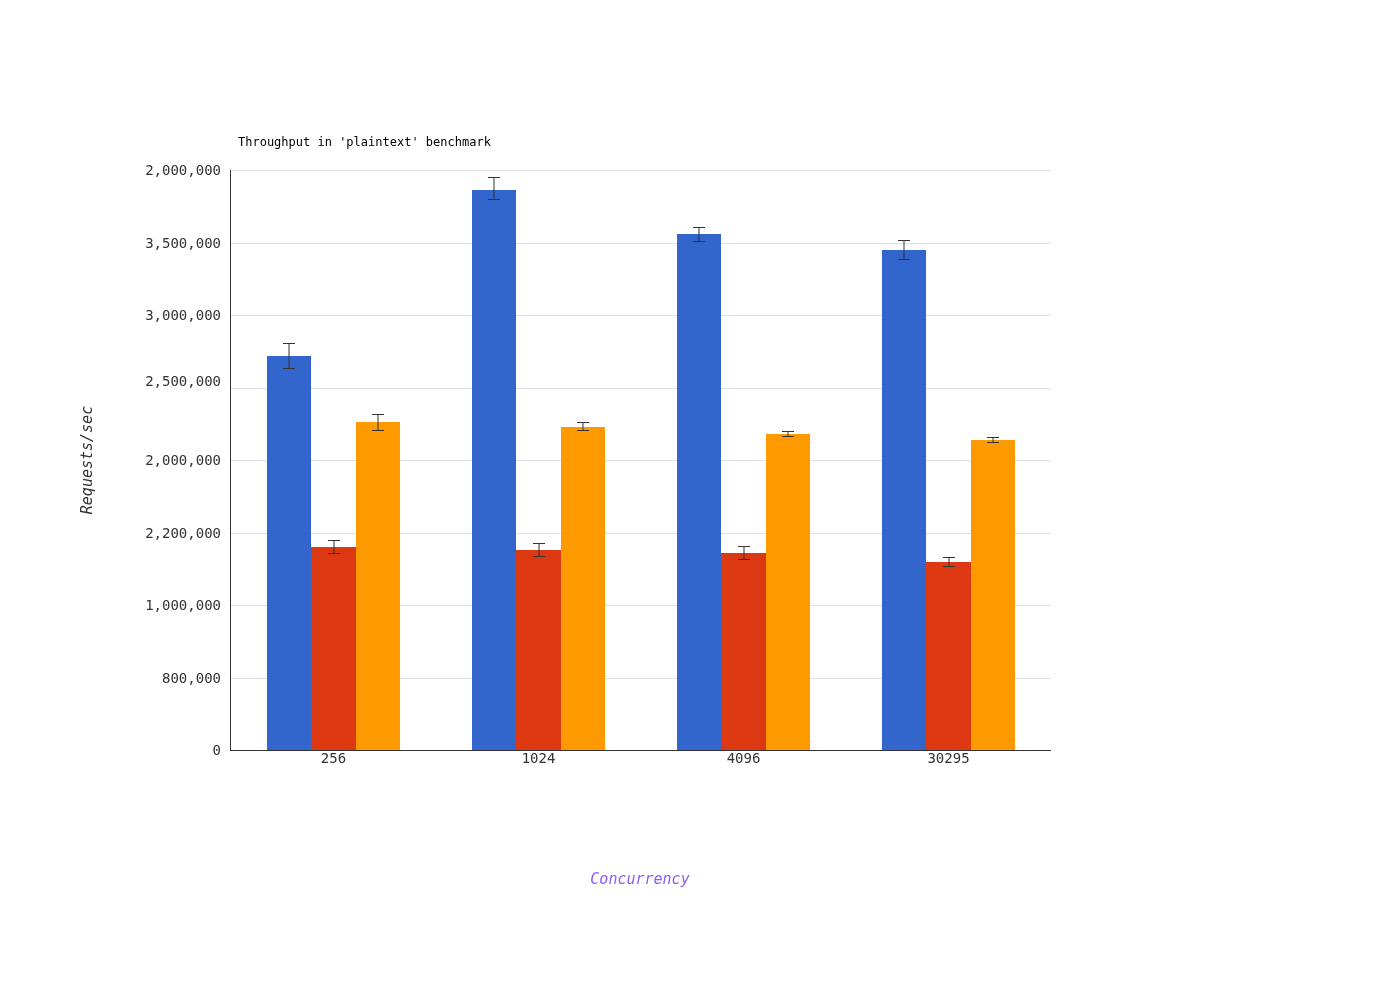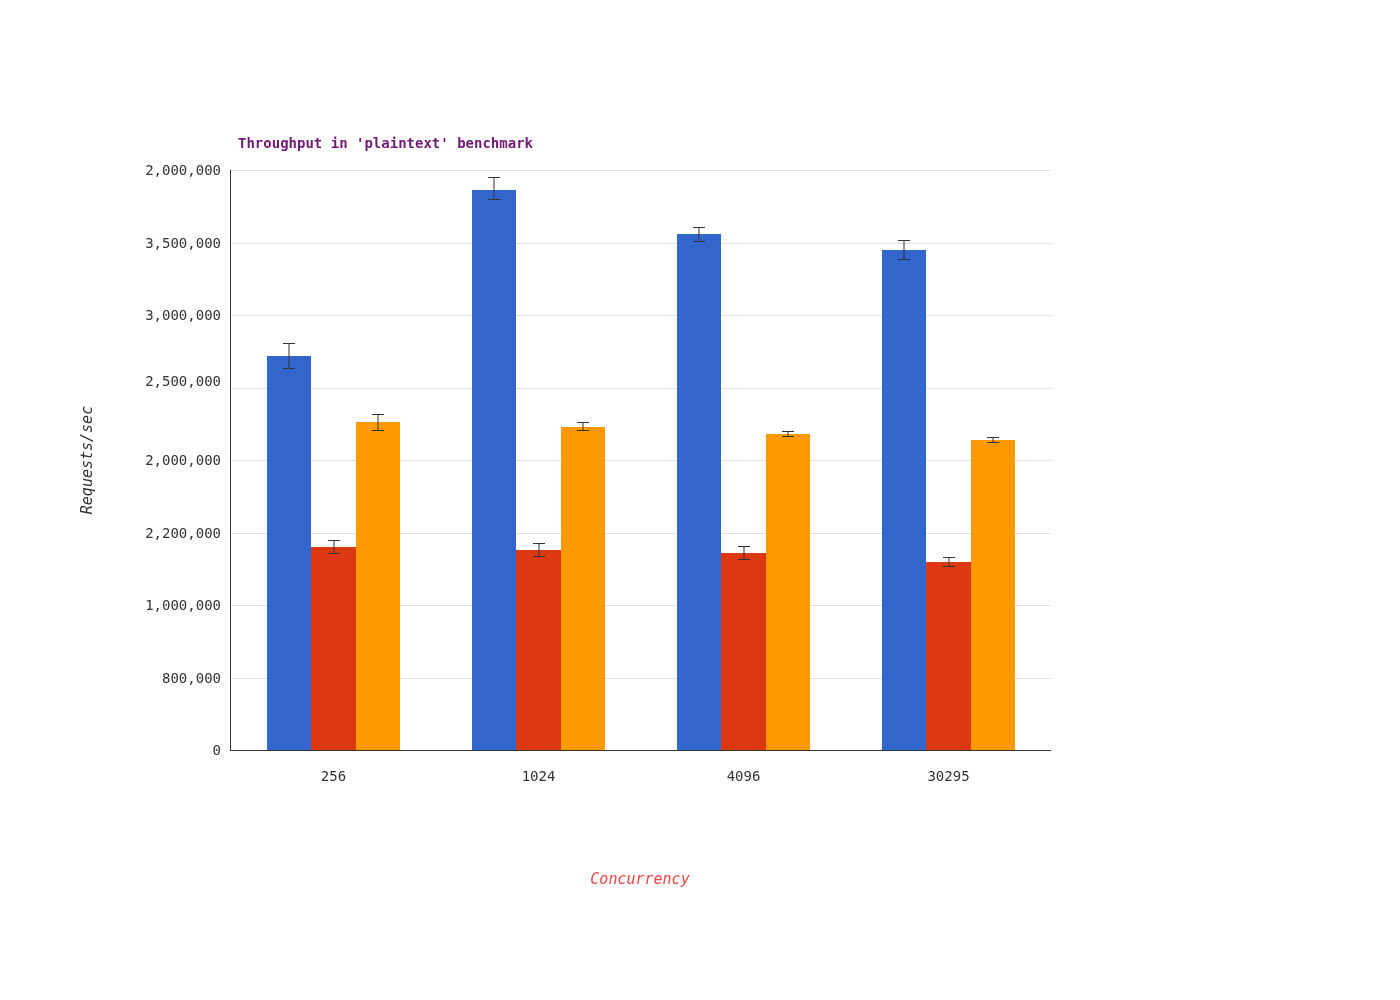--- a/index.html
+++ b/index.html
@@ -10,23 +10,23 @@
     font-size: 14px;
     color: #333;
   }
   .canvas {
     position: relative;
     width: 1400px;
     height: 1000px;
   }
   .title {
     position: absolute;
-    font-weight: bold;
-    font-size: 14px;
-    color: #701a75;
+    font-weight: normal;
+    font-size: 12px;
+    color: #000000;
   }
   .plot-area {
     position: absolute;
     border-left: 1px solid #333;
     border-bottom: 1px solid #333;
   }
   .grid-line {
     position: absolute;
     left: 0;
     right: 0;
@@ -39,29 +39,29 @@
     transform: translateY(-50%);
     padding-right: 10px;
     white-space: nowrap;
     font-size: 14px;
     color: #333;
   }
   .x-tick-label {
     position: absolute;
     top: 100%;
     transform: translateX(-50%);
-    padding-top: 18px;
+    padding-top: 0;
     font-size: 14px;
     color: #333;
   }
   .x-axis-title {
     position: absolute;
     font-style: italic;
     font-size: 15px;
-    color: #ef4444;
+    color: #8b5cf6;
     transform: translateX(-50%);
   }
   .y-axis-title {
     position: absolute;
     font-style: italic;
     font-size: 15px;
     color: #333;
     writing-mode: vertical-rl;
     transform: rotate(180deg) translateY(50%);
   }

